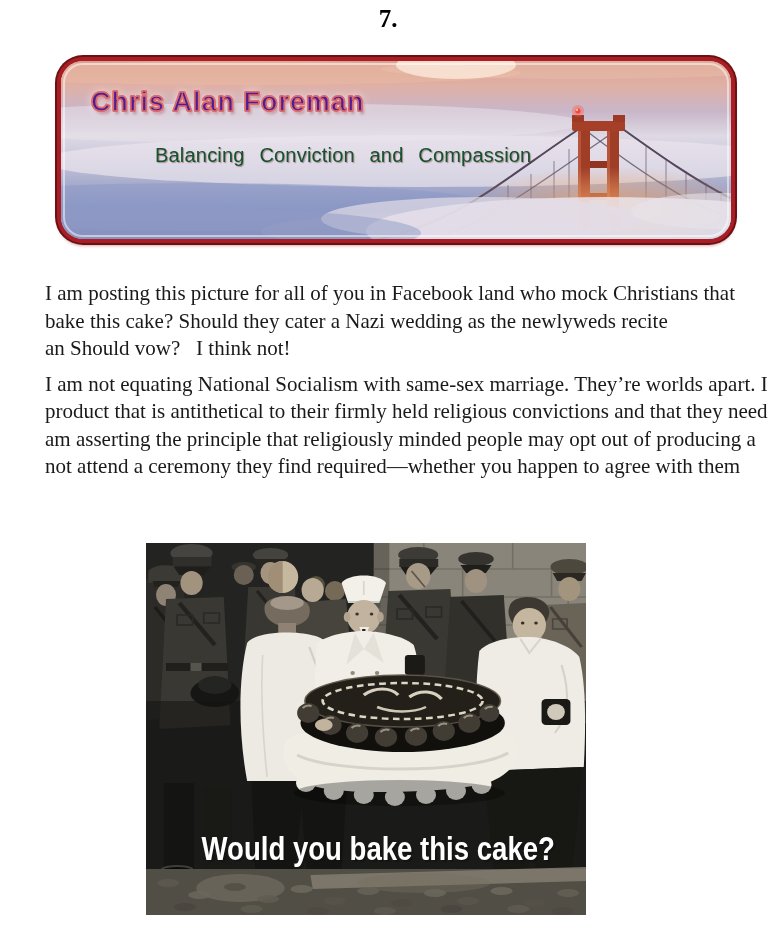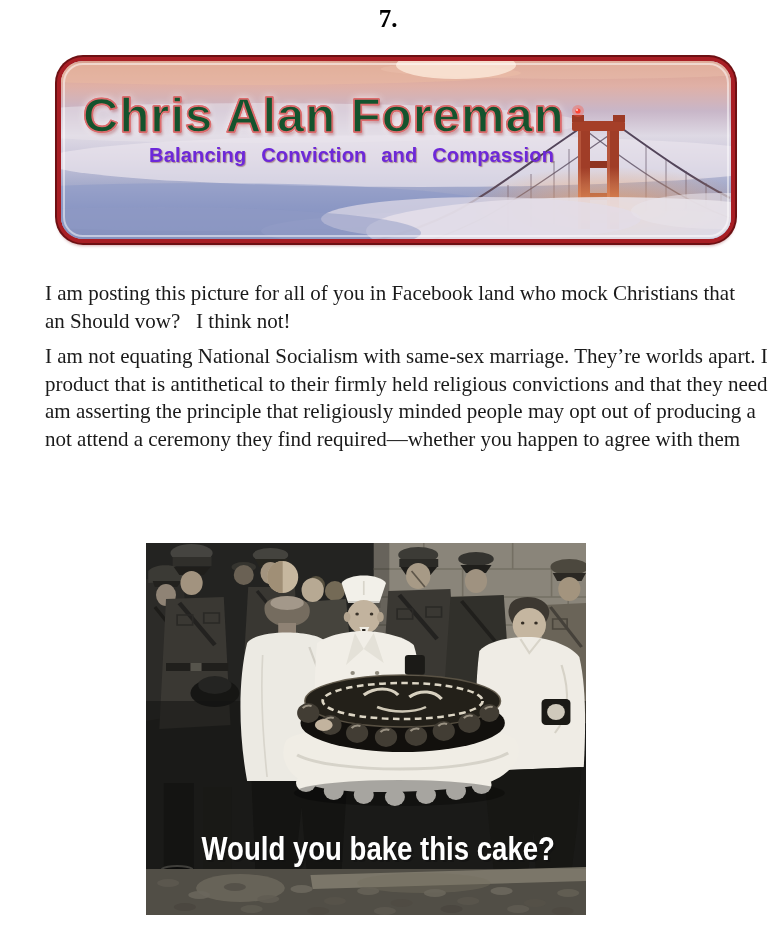--- a/index.html
+++ b/index.html
@@ -18,32 +18,32 @@
     border:4px solid #a81e24; border-radius:26px;
     box-shadow:0 0 0 2px #6d1013, 0 3px 3px rgba(130,25,30,.35);
     overflow:hidden; background:#c9c2d6;
   }
   .banner svg.scene { position:absolute; left:0; top:0; width:100%; height:100%; display:block; }
   .banner-gloss {
     position:absolute; left:2px; top:2px; right:2px; bottom:2px;
     border:2px solid rgba(255,255,255,.5); border-radius:20px; pointer-events:none;
   }
   .banner-title {
-    position:absolute; left:22px; top:26px;
-    font-family:"Liberation Sans", sans-serif; font-size:49px; font-weight:bold;
-    letter-spacing:1px; color:#14532d;
+    position:absolute; left:30px; top:26px;
+    font-family:"Liberation Sans", sans-serif; font-size:27px; font-weight:bold;
+    letter-spacing:1px; color:#4c1d95;
     -webkit-text-stroke:1.5px #dd6b6c;
     text-shadow:-1px 0 #d96a6d, 1px 0 #d96a6d, 0 -1px #d96a6d, 0 1px #d96a6d,
                 0 0 9px rgba(255,248,248,.95), 2px 3px 3px rgba(140,30,40,.45);
     white-space:nowrap;
   }
   .banner-subtitle {
-    position:absolute; left:88px; top:83px;
-    font-family:"Liberation Sans", sans-serif; font-size:20px; font-weight:bold;
-    color:#6d28d9; word-spacing:9px; letter-spacing:.2px;
+    position:absolute; left:94px; top:83px;
+    font-family:"Liberation Sans", sans-serif; font-size:20px; font-weight:normal;
+    color:#14532d; word-spacing:9px; letter-spacing:.2px;
     text-shadow:1px 1px 1px rgba(90,15,20,.4);
     white-space:nowrap;
   }
   
   .body-text { position:absolute; left:45px; top:280px; font-size:21px; }
   .para .line { white-space:pre; line-height:27.5px; }
   .para2 { margin-top:8px; }
   
   .photo { position:absolute; left:146px; top:543px; width:440px; height:372px; margin:0; }
   .photo svg { display:block; width:100%; height:100%; }
@@ -132,20 +132,21 @@
       </g>
     </svg>
     <div class="banner-gloss"></div>
     <div class="banner-title">Chris Alan Foreman</div>
     <div class="banner-subtitle">Balancing Conviction and Compassion</div>
   </div>
 
   <div class="body-text">
     <div class="para">
       <div class="line">I am posting this picture for all of you in Facebook land who mock Christians that</div>
+      <div class="line">bake this cake? Should they cater a Nazi wedding as the newlyweds recite</div>
       <div class="line">an Should vow?   I think not!</div>
     </div>
     <div class="para para2">
       <div class="line">I am not equating National Socialism with same-sex marriage. They’re worlds apart. I</div>
       <div class="line">product that is antithetical to their firmly held religious convictions and that they need</div>
       <div class="line">am asserting the principle that religiously minded people may opt out of producing a</div>
       <div class="line">not attend a ceremony they find required—whether you happen to agree with them</div>
     </div>
   </div>
 

